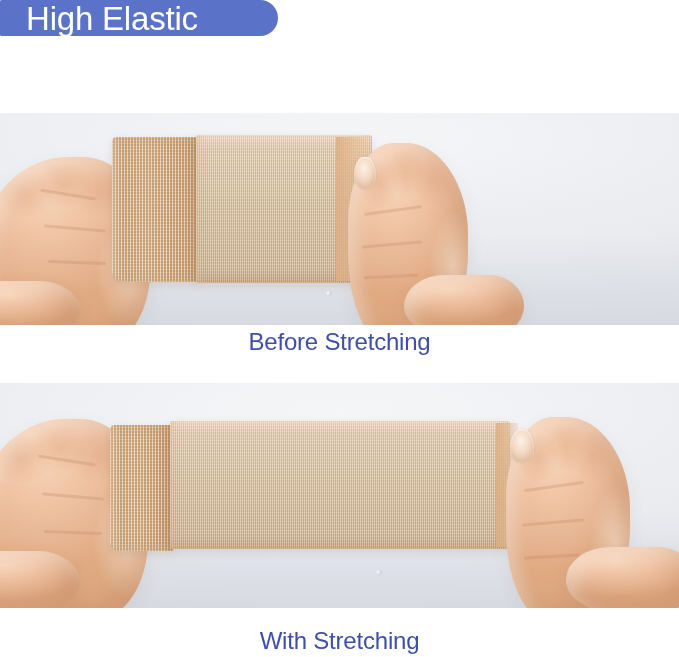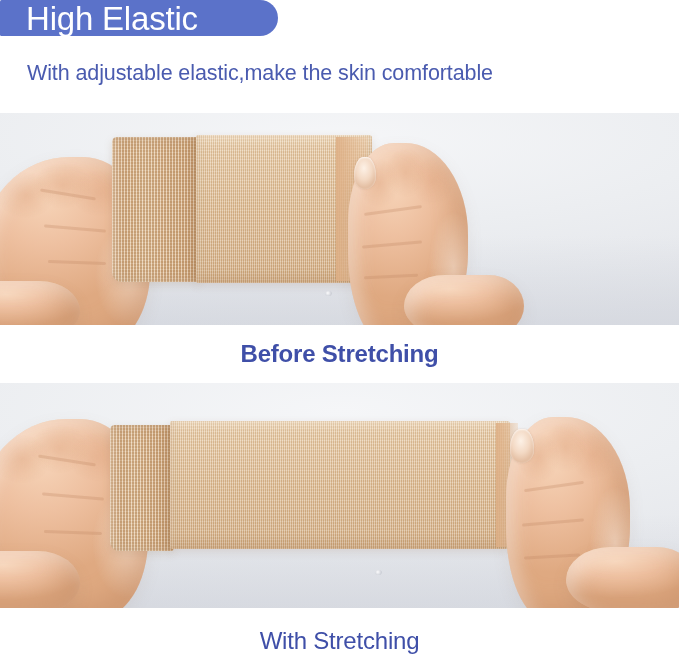--- a/index.html
+++ b/index.html
@@ -162,33 +162,32 @@
   .caption {
     position: absolute;
     left: 0;
     width: 679px;
     text-align: center;
     color: #3f4fa8;
     font-size: 24px;
     line-height: 30px;
     letter-spacing: -0.2px;
   }
-  #caption-before { top: 339px; font-weight: bold; }
+  #caption-before { top: 327px; }
   #caption-after  { top: 626px; }
 </style>
 </head>
 <body>
 
 <div id="header">
 
   <div id="title-badge">
     <span id="title-badge-label">High Elastic</span>
   </div>
 
-  <div id="subtitle">With adjustable elastic,make the skin comfortable</div>
 </div>
 
 <div id="photo-before" class="photo-panel">
   <div class="backdrop"></div>
 
   <div class="hand" style="left:-18px; top:44px; width:168px; height:190px;
               border-radius:52% 40% 30% 46% / 48% 46% 40% 44%;">
     <div class="knuckles"></div>
     <div class="finger-line" style="left:58px; top:36px; width:56px; height:3px; transform:rotate(9deg);"></div>
     <div class="finger-line" style="left:62px; top:70px; width:62px; height:3px; transform:rotate(5deg);"></div>

